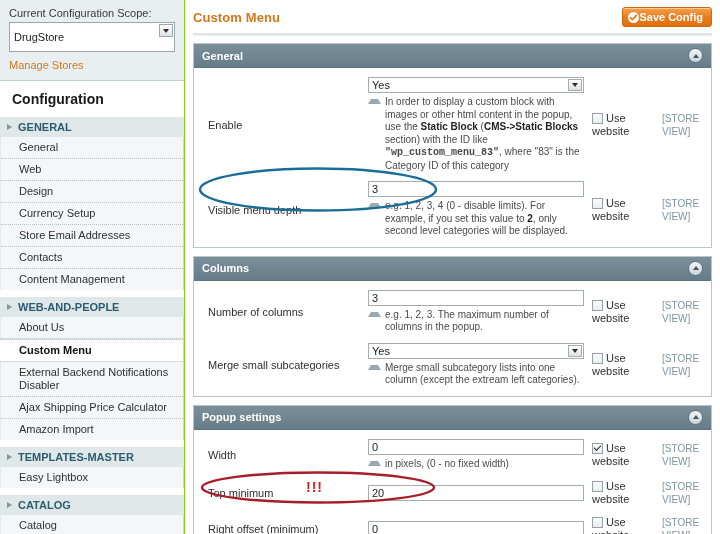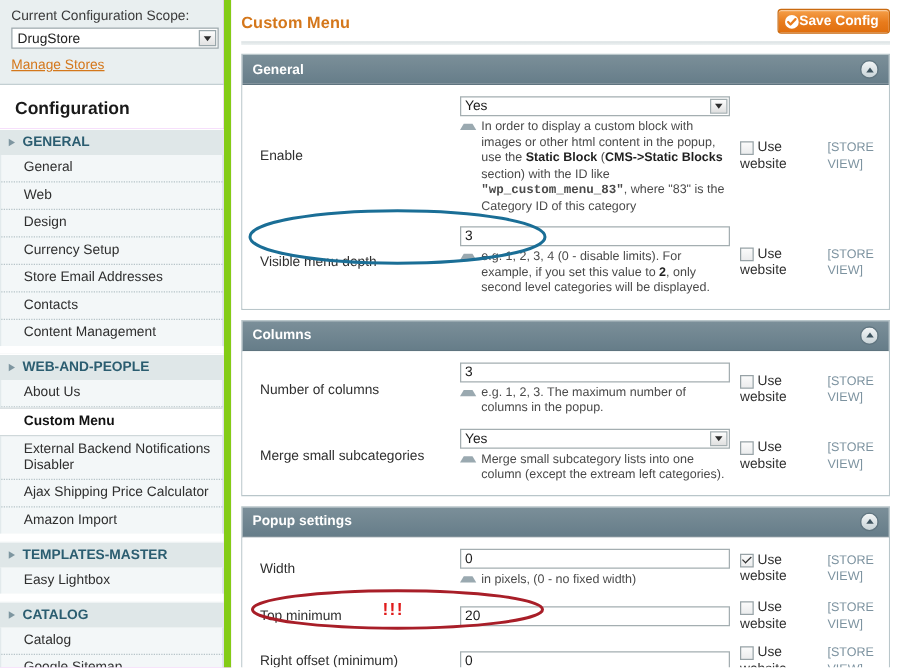--- a/index.html
+++ b/index.html
@@ -22,41 +22,41 @@
     display: flex;
     width: 720px;
     height: 534px;
     align-items: stretch;
   }
 
   
   #left-col {
     width: 185px;
     flex: 0 0 185px;
-    background: #d946ef;
-    border-right: 6px solid #84cc16;
+    background: #fde047;
+    border-right: 1px solid #84cc16;
     box-sizing: border-box;
     display: flex;
     flex-direction: column;
   }
 
   .scope-box {
     background: #e9eff0;
     border-bottom: 1px solid #c3cfd2;
     padding: 7px 9px 9px 9px;
     box-sizing: border-box;
   }
   .scope-label {
     font-size: 11px;
     color: #3a3a3a;
     margin-bottom: 3px;
   }
   .scope-select {
     width: 166px;
-    height: 17px;
+    height: 30px;
     box-sizing: border-box;
     border: 1px solid #9aa7ab;
     background: #ffffff;
     font-family: "Liberation Sans", sans-serif;
     font-size: 11px;
     color: #222;
     display: flex;
     align-items: center;
     position: relative;
     padding-left: 4px;
@@ -77,21 +77,20 @@
   .tri-down {
     width: 0; height: 0;
     border-left: 3px solid transparent;
     border-right: 3px solid transparent;
     border-top: 4px solid #2d2d2d;
   }
   .manage-stores {
     margin-top: 7px;
     font-size: 11px;
     color: #d4771b;
-    text-decoration: underline;
     cursor: pointer;
     display: inline-block;
   }
 
   .config-title {
     font-size: 14px;
     font-weight: bold;
     color: #1a1a1a;
     padding: 10px 0 9px 12px;
     background: #ffffff;

